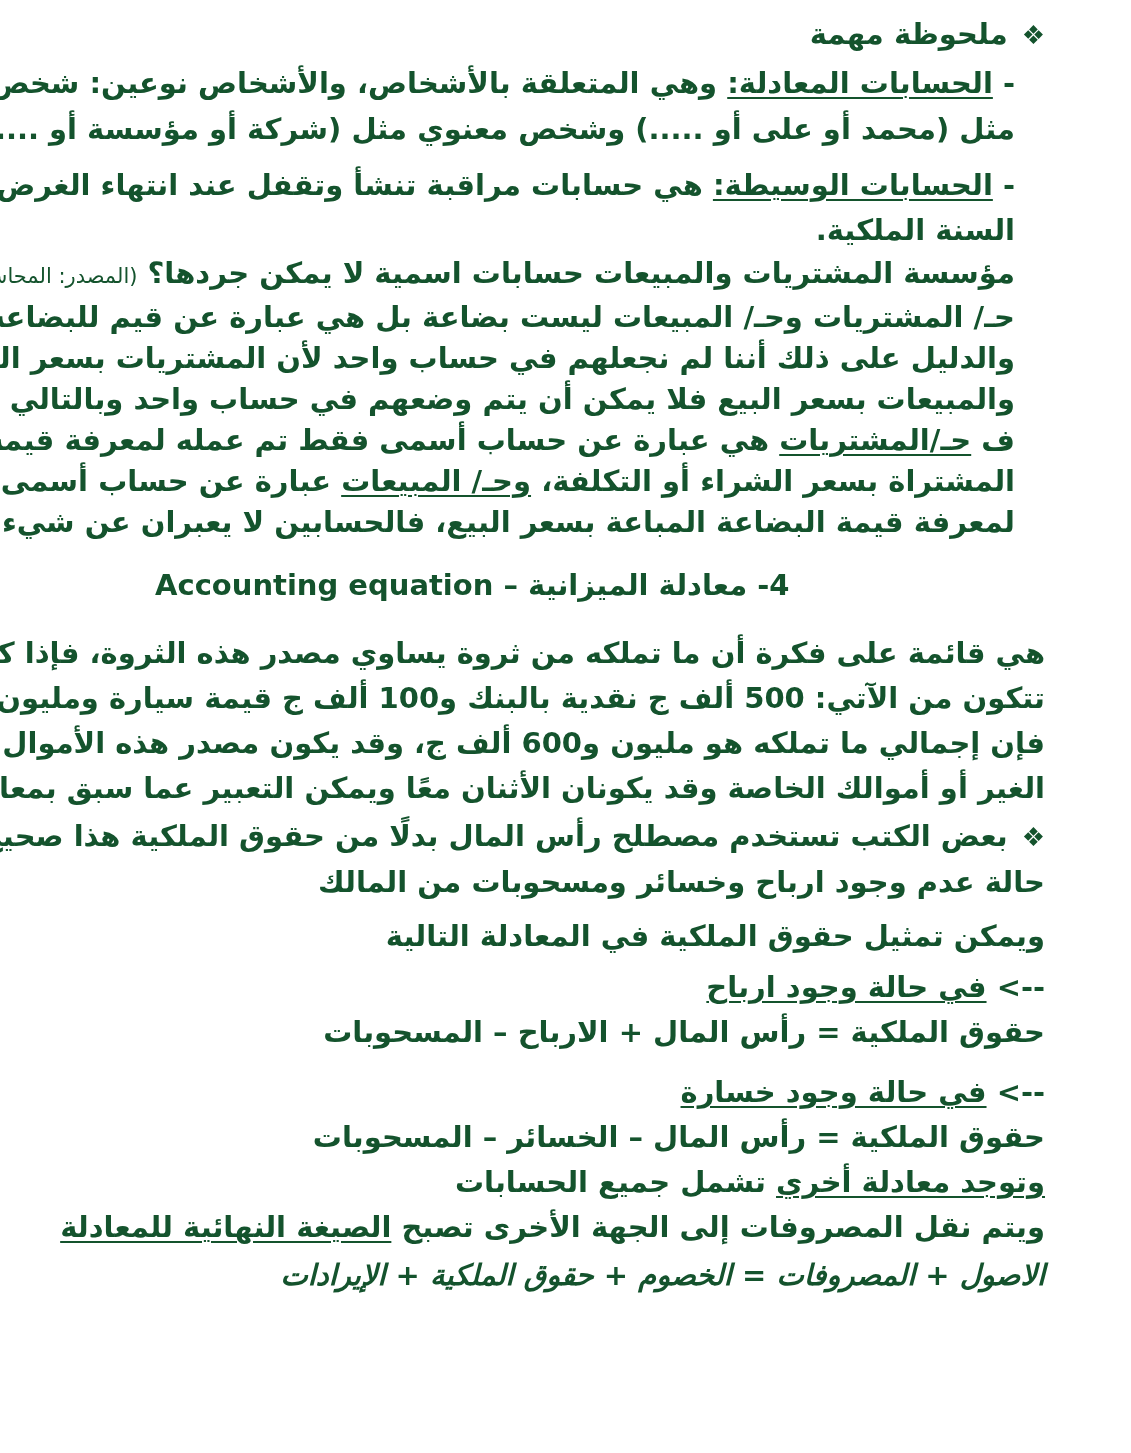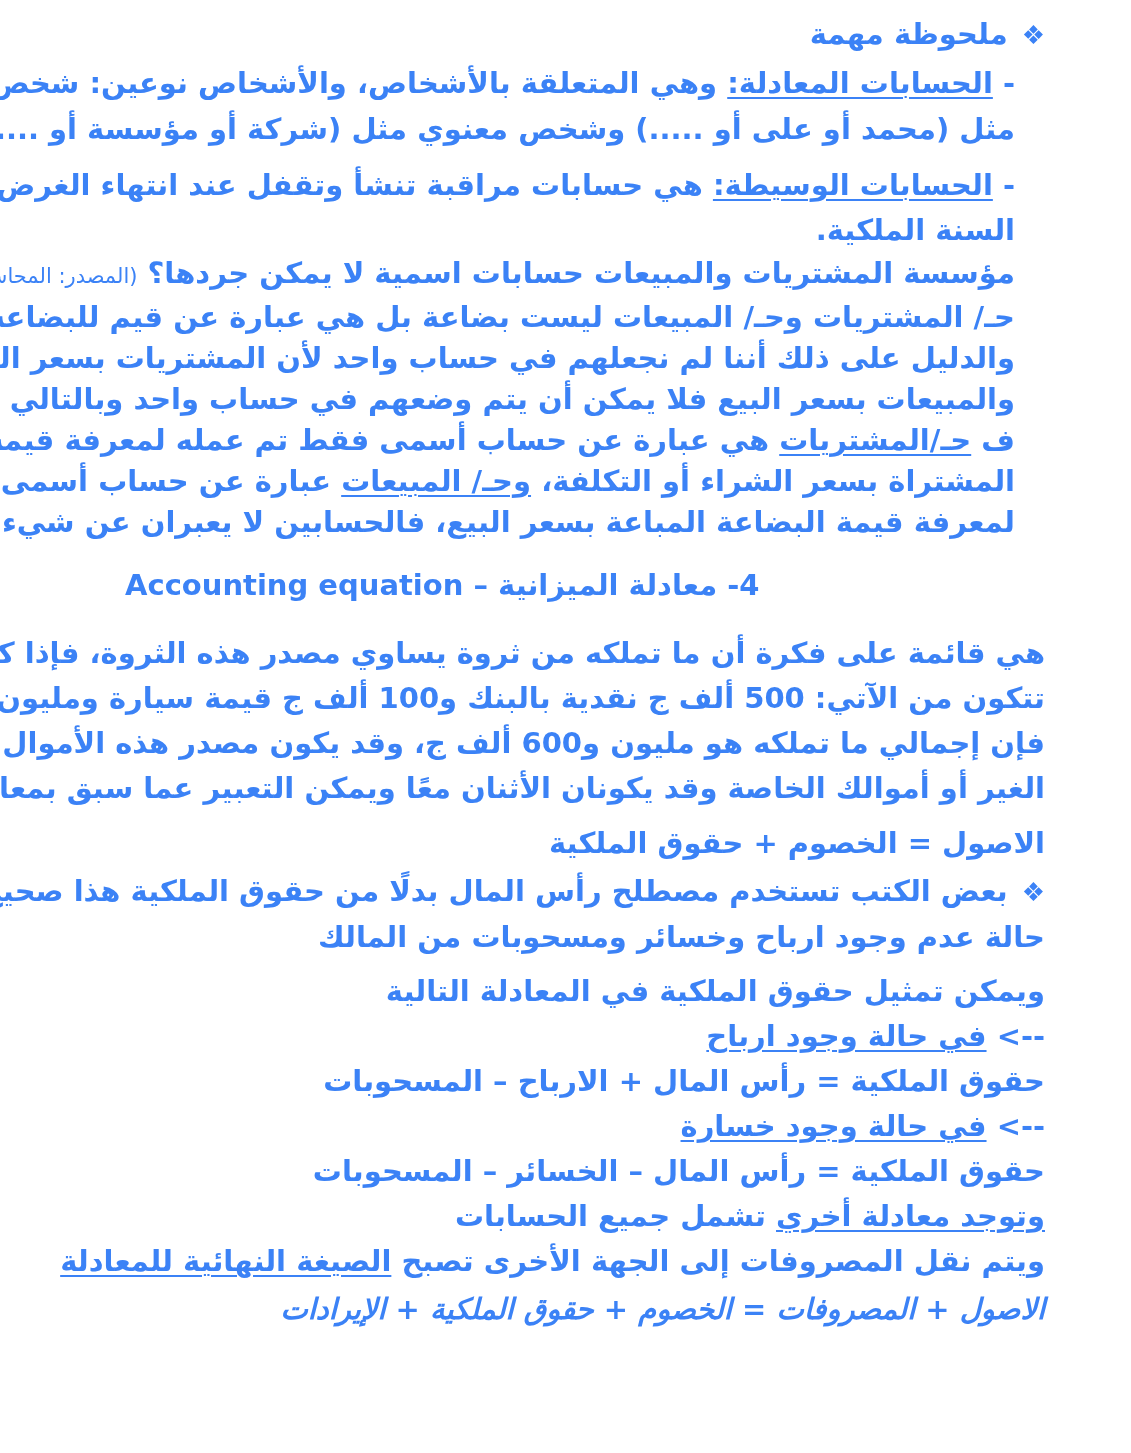--- a/index.html
+++ b/index.html
@@ -1,21 +1,21 @@
 <!DOCTYPE html>
 <html lang="ar" dir="rtl"><head>
 <meta charset="utf-8">
 <style>
   html,body{margin:0;padding:0;background:#e8e8e8;}
   .page{
     width:1131px;height:1453px;margin:0 auto;background:#ffffff;
-    color:#3b82f6;direction:rtl;text-align:right;
+    color:#14532d;direction:rtl;text-align:right;
     font-family:"DejaVu Sans","Liberation Sans",sans-serif;
     font-weight:700;font-size:29px;
-    padding:12px 86px 0 90px;box-sizing:border-box;overflow:hidden;
+    padding:12px 86px 0 120px;box-sizing:border-box;overflow:hidden;
   }
   .line{display:block;line-height:45px;white-space:nowrap;}
   .indent{padding-right:30px;}
   .u{text-decoration:underline;text-decoration-thickness:2px;text-underline-offset:4px;}
   .bullet{display:inline-block;margin-left:14px;font-size:26px;}
   
   .note-heading{line-height:45px;}
   .note-p1 .line{line-height:46px;}
   .note-p1{margin-top:2px;}
   .note-p2{margin-top:11px;}
@@ -27,22 +27,22 @@
   
   .h4-heading{margin-top:20px;line-height:45px;padding-left:35px;text-align:left;}
   .h4-heading .inner{display:inline-block;direction:rtl;}
   .intro{margin-top:23px;}
   .intro .line{line-height:45px;}
   .eq-basic{margin-top:10px;}
   .capital-note{margin-top:3px;}
   .capital-note .line{line-height:45px;}
   .center-indent{margin-left:330px;text-align:left;white-space:nowrap;}
   .represent{margin-top:9px;}
-  .arrow-profit{}
-  .arrow-loss{}
+  .arrow-profit{margin-top:6px;}
+  .arrow-loss{margin-top:15px;}
   .eq-final{margin-top:3px;font-style:italic;}
 </style>
 </head>
 <body>
 
 <div class="page">
 
   <div class="line note-heading"><span class="bullet">❖</span><span>ملحوظة مهمة</span></div>
 
   <div class="note-p1 indent">
@@ -68,21 +68,20 @@
 
   <div class="line h4-heading"><span class="inner">4- معادلة الميزانية – Accounting equation</span></div>
 
   <div class="intro">
     <span class="line">هي قائمة على فكرة أن ما تملكه من ثروة يساوي مصدر هذه الثروة، فإذا كانت ثروتك</span>
     <span class="line">تتكون من الآتي: 500 ألف ج نقدية بالبنك و100 ألف ج قيمة سيارة ومليون ج قيمة منزل</span>
     <span class="line">فإن إجمالي ما تملكه هو مليون و600 ألف ج، وقد يكون مصدر هذه الأموال اقتراضًا من</span>
     <span class="line">الغير أو أموالك الخاصة وقد يكونان الأثنان معًا ويمكن التعبير عما سبق بمعادلة</span>
   </div>
 
-  <div class="line eq-basic">الاصول = الخصوم + حقوق الملكية</div>
 
   <div class="capital-note">
     <span class="line"><span class="bullet">❖</span><span>بعض الكتب تستخدم مصطلح رأس المال بدلًا من حقوق الملكية هذا صحيح في</span></span>
     <span class="line center-indent">حالة عدم وجود ارباح وخسائر ومسحوبات من المالك</span>
   </div>
 
   <div class="line represent">ويمكن تمثيل حقوق الملكية في المعادلة التالية</div>
 
   <div class="line arrow-profit"><span>--&gt; </span><span class="u">في حالة وجود ارباح</span></div>
   <div class="line">حقوق الملكية = رأس المال + الارباح – المسحوبات</div>

